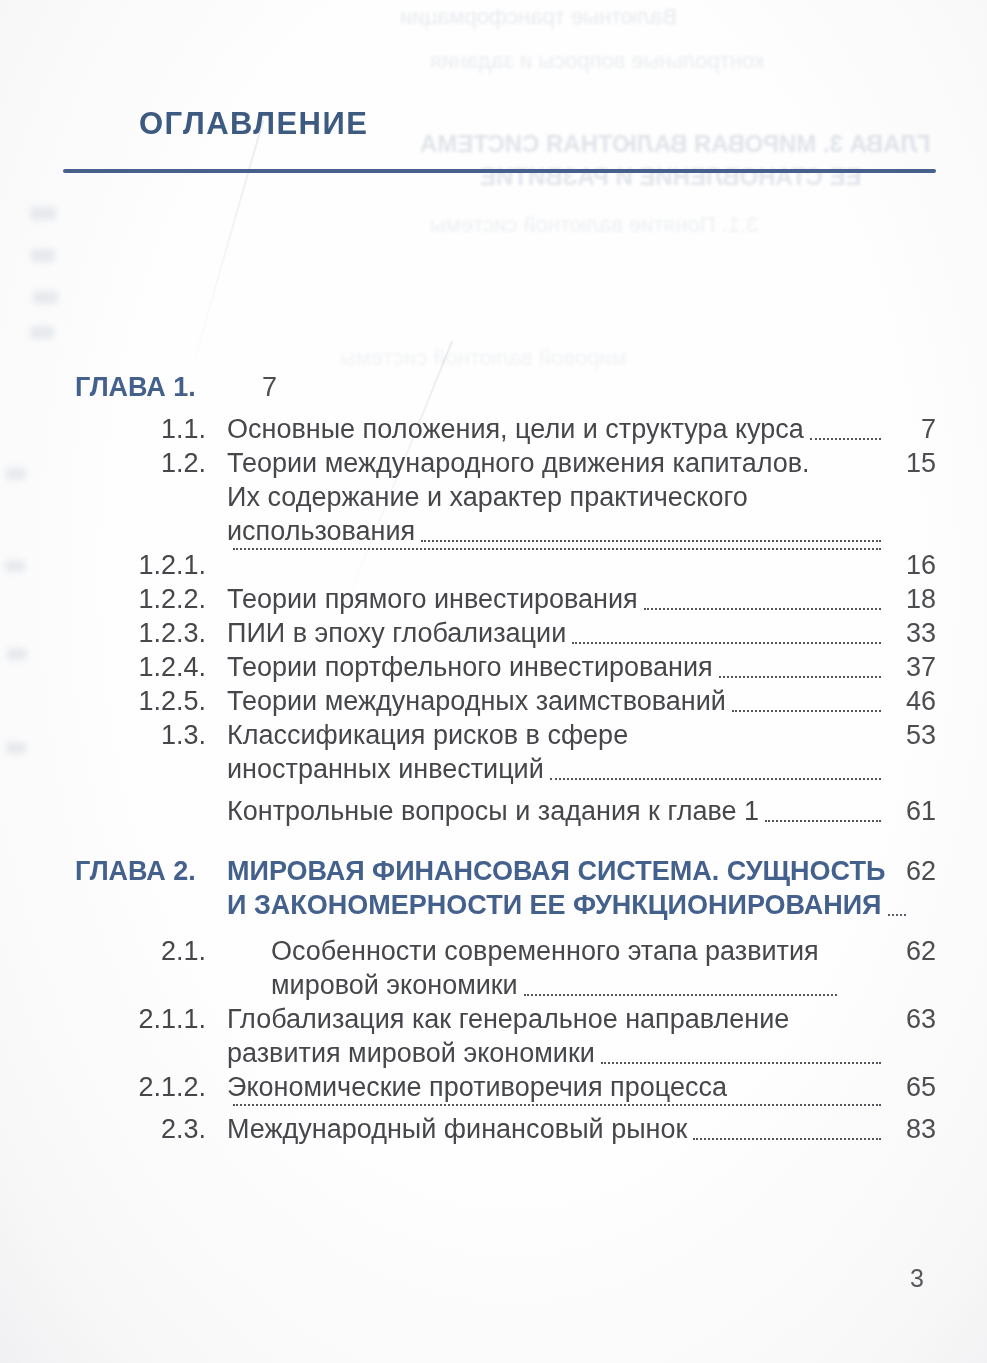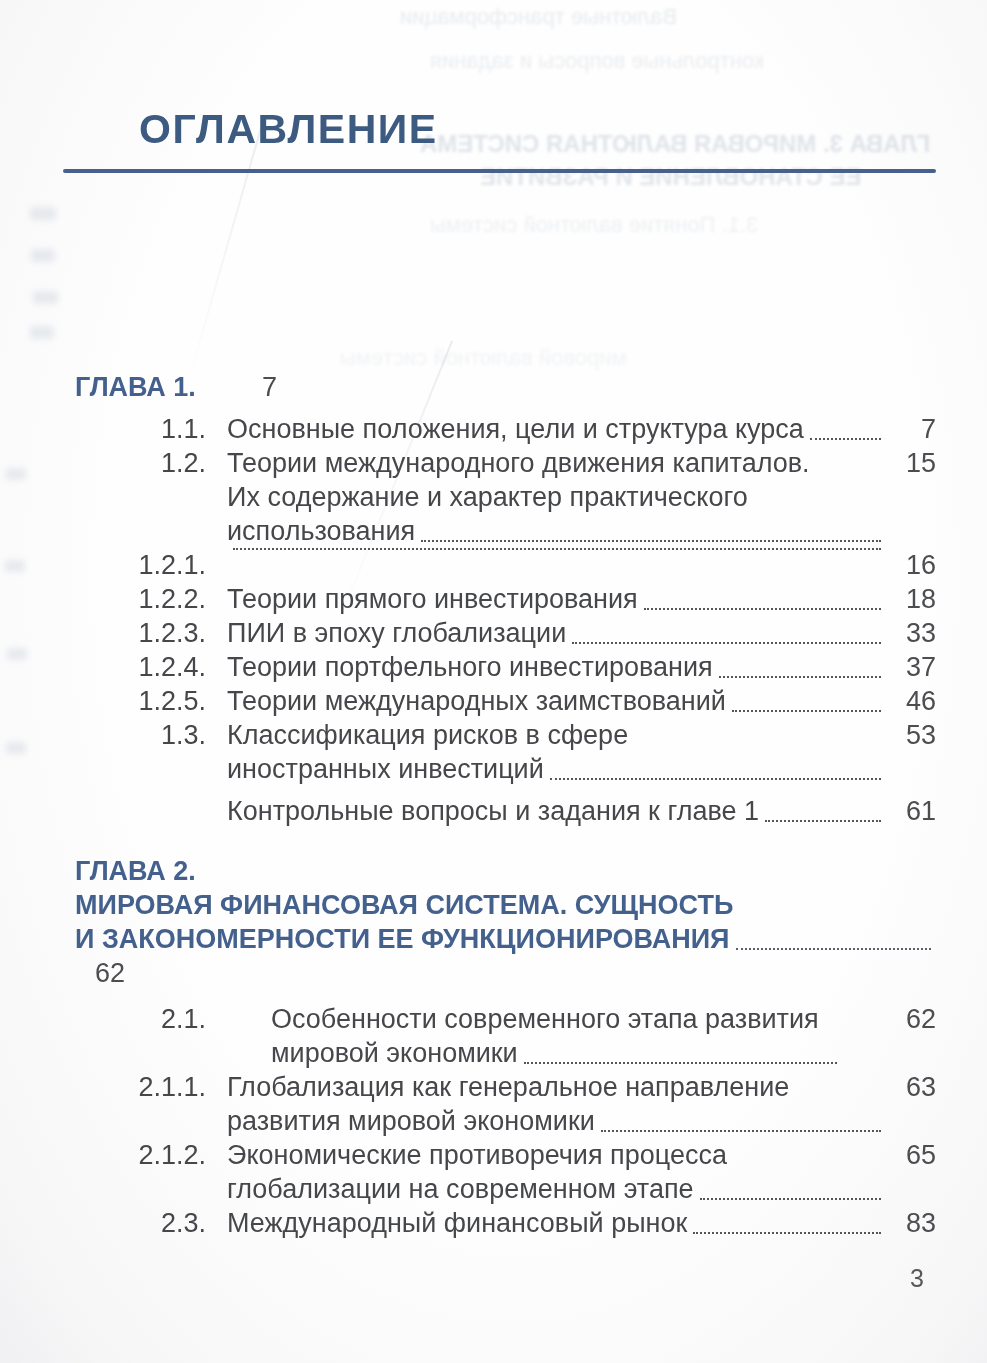--- a/index.html
+++ b/index.html
@@ -10,34 +10,34 @@
     background:
       radial-gradient(ellipse at 52% 42%, #fefefe 55%, #f7f7f8 88%, #f0f0f2 100%);
     overflow:hidden;
     font-family:"Liberation Sans", sans-serif;
     color:#46474a;
   }
 
   
   .page-title {
     position:absolute; left:139px; top:106px;
-    font-size:41px; font-weight:bold; letter-spacing:1.5px;
+    font-size:31px; font-weight:bold; letter-spacing:1.5px;
     color:#3d5a80;
   }
   .title-rule {
     position:absolute; left:63px; top:169px;
     width:873px; height:3.5px; background:#47618c; border-radius:2px;
   }
 
   
   .toc { position:absolute; left:75px; top:370px; width:861px; }
   .row { display:flex; font-size:27px; line-height:34px; color:#46474a; }
   .row.gap-sm { margin-top:8px; }
   .row.gap-md { margin-top:12px;gap:44px; }
-  .row.gap-lg { margin-top:26px;flex-direction:column; }
+  .row.gap-lg { margin-top:26px; }
   .num {
     flex:none; width:152px; padding-right:21px; box-sizing:border-box;
     text-align:right; white-space:nowrap;
   }
   .row.chapter { font-weight:bold; color:#44618e; }
   .row.chapter .num { text-align:left; }
   .content { flex:1; display:flex; flex-direction:column; min-width:0; }
   .lastline { display:flex; align-items:flex-end; }
   .lastline .txt { white-space:nowrap; }
   .leader {
@@ -246,21 +246,20 @@
           </div>
         </div>
     <div class="pagenum">63</div>
   </div>
 
   <div class="row item">
     <div class="num">2.1.2.</div>
     <div class="content">
           <div class="line">Экономические противоречия процесса</div>
           <div class="lastline">
-            <span class="txt">глобализации на современном этапе</span>
             <span class="leader"></span>
           </div>
         </div>
     <div class="pagenum">65</div>
   </div>
 
 
   <div class="row item">
     <div class="num">2.3.</div>
     <div class="content">

